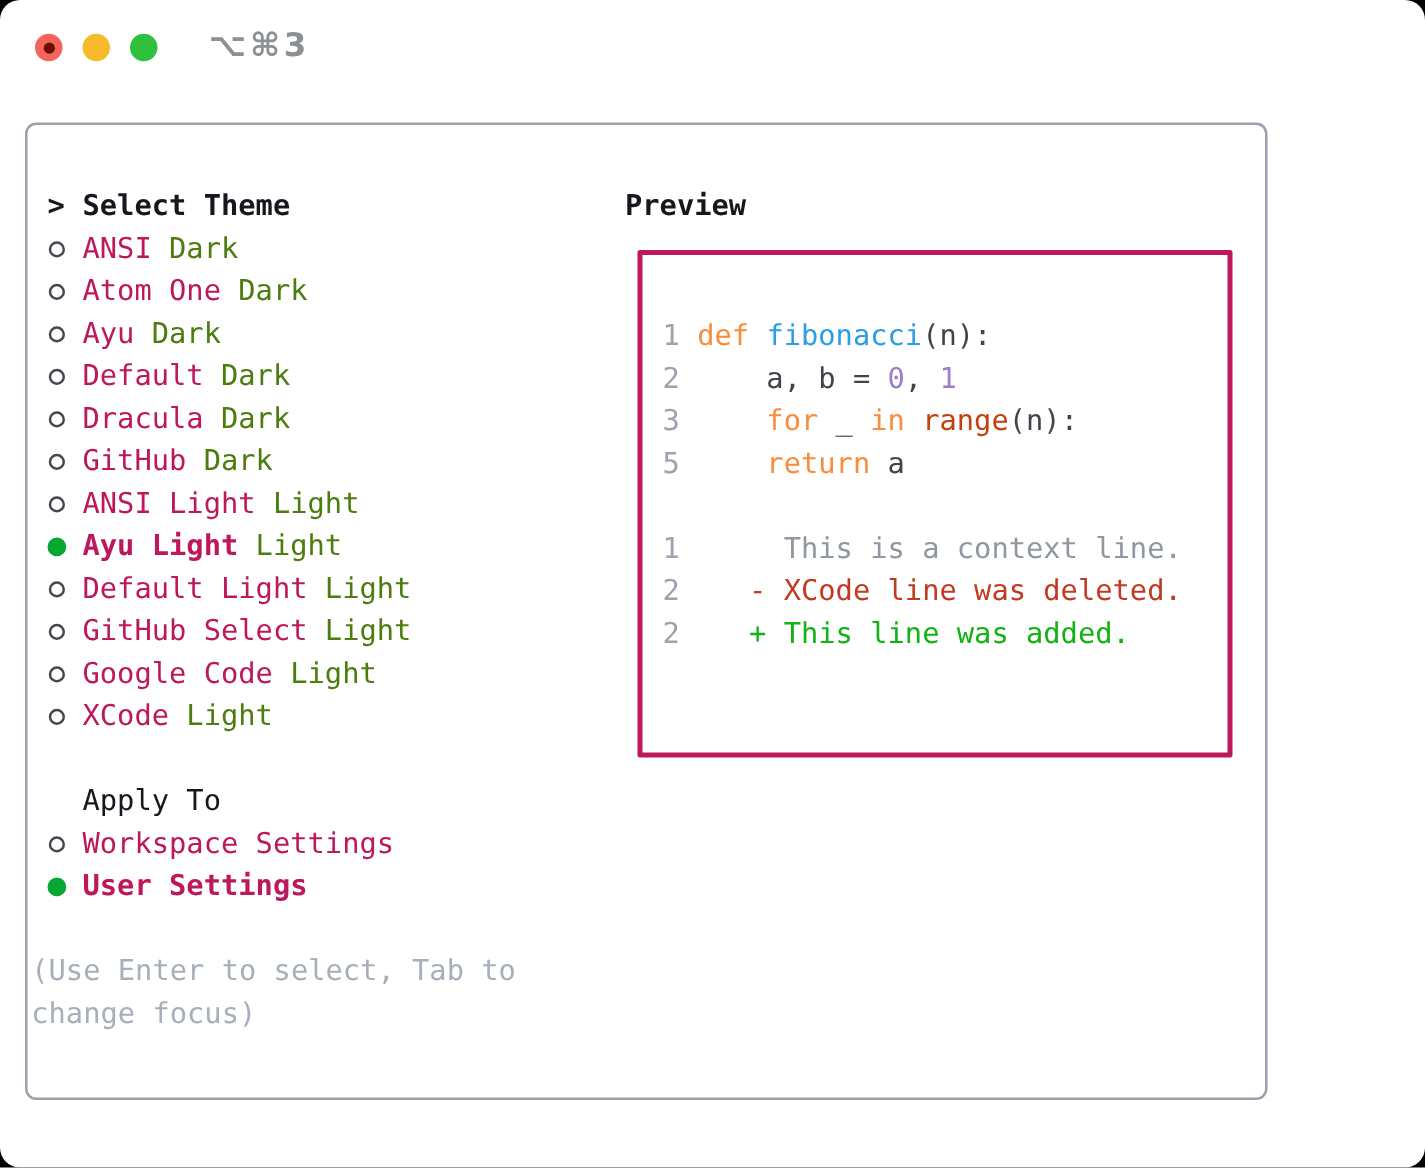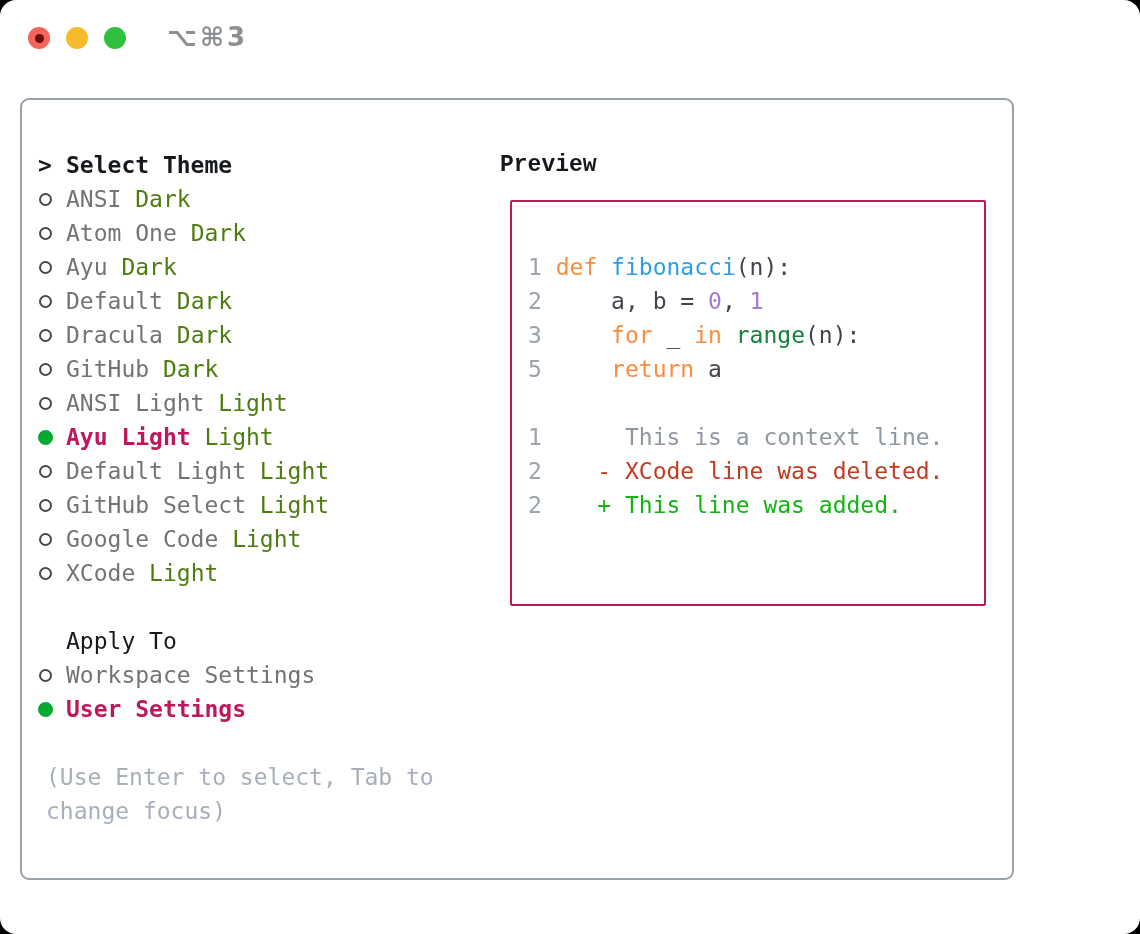--- a/index.html
+++ b/index.html
@@ -26,43 +26,43 @@
   .panel{
     position:absolute;left:20px;top:98px;width:994px;height:782px;
     border:2px solid #99a1ab;border-radius:9px;box-sizing:border-box;background:#fff;
   }
   .row{display:flex;align-items:center;height:34px;white-space:pre;font-size:23px;}
   .slot{width:28px;display:flex;align-items:center;flex:none;}
   .prompt{font-weight:bold;color:#15181d;}
   .hdr{font-weight:bold;color:#15181d;}
   .circle{width:13px;height:13px;border:2px solid #45494f;border-radius:50%;box-sizing:border-box;margin-left:1px;}
   .circle.filled{background:#07a832;border-color:#07a832;width:15px;height:15px;margin-left:0;}
-  .t-name{color:#737373;}
+  .t-name{color:#be185d;}
   .t-name.selected{color:#be185d;font-weight:bold;}
   .t-variant{color:#4d7c0f;}
   .left-list{position:absolute;left:16px;top:48px;}
   .apply-list{position:absolute;left:16px;top:524px;}
   .hint{
-    position:absolute;left:24px;top:660px;
+    position:absolute;left:3px;top:660px;
     font-size:23px;line-height:34px;color:#a7afba;white-space:pre;
   }
   
-  .preview-title{position:absolute;left:478px;top:48px;font-family:Liberation Mono, monospace;}
+  .preview-title{position:absolute;left:478px;top:48px;}
   .preview-box{
     position:absolute;left:488px;top:100px;width:476px;height:406px;
-    border:2px solid #be185d;border-radius:2px;box-sizing:border-box;background:#fff;
+    border:4px solid #be185d;border-radius:2px;box-sizing:border-box;background:#fff;
   }
   .code{position:absolute;left:16px;top:48px;}
   .code-line{height:34px;line-height:34px;white-space:pre;font-size:23px;}
   .tok-ln{color:#9aa3ae;}
   .tok-code{color:#40454c;}
   .tok-kw{color:#f98d3d;}
   .tok-fn{color:#2b9fe5;}
   .tok-num{color:#a37acc;}
-  .tok-blt{color:#15803d;}
+  .tok-blt{color:#c2410c;}
   .tok-ctx{color:#8f97a0;}
   .tok-del{color:#c23a20;}
   .tok-add{color:#12b312;text-align:right;}
 </style>
 </head>
 <body>
 
 <div class="window">
 
   <div class="traffic">

